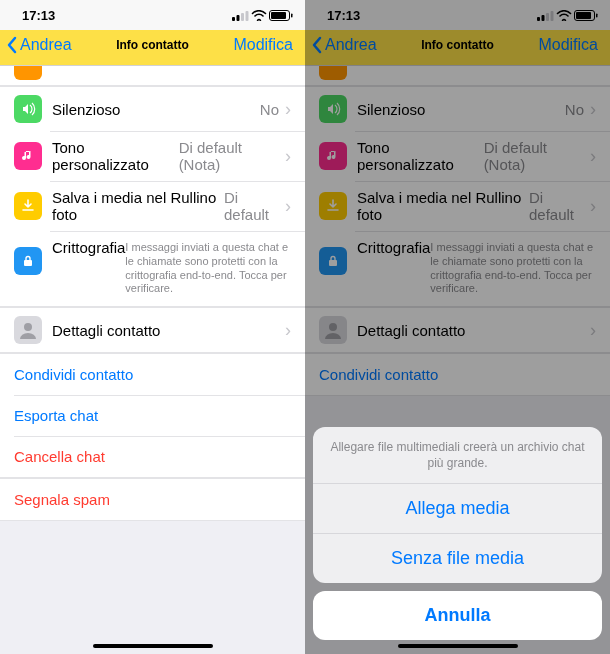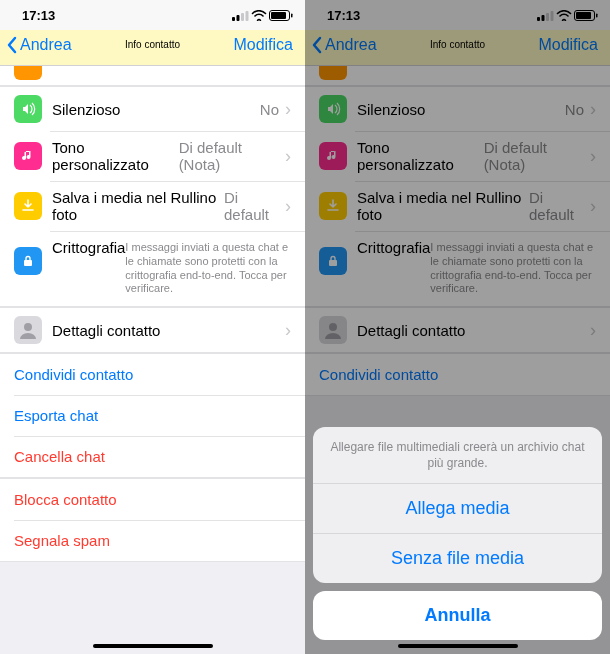--- a/index.html
+++ b/index.html
@@ -32,35 +32,35 @@
   .status-time { position: absolute; left: 22px; }
   .status-icons {
     position: absolute;
     right: 12px;
     display: flex;
     align-items: center;
     gap: 2px;
   }
   .nav-bar {
     height: 36px;
-    background: #fef9c3;
+    background: #fde047;
     display: flex;
     align-items: center;
     justify-content: space-between;
     padding: 0 6px 6px 6px;
     border-bottom: 1px solid #d1d1d5;
   }
   .nav-back {
     color: #007aff;
     font-size: 16px;
     display: flex;
     align-items: center;
     gap: 2px;
   }
-  .nav-title { font-size: 10px; font-weight: 400; }
+  .nav-title { font-size: 12px; font-weight: 700; }
   .nav-edit { color: #007aff; font-size: 16px; padding-right: 6px; }
   .content { background: #efeff4; }
   .partial-row {
     background: #fff;
     height: 20px;
     display: flex;
     align-items: flex-start;
     padding: 0 14px;
     border-bottom: 1px solid #e3e3e6;
     overflow: hidden;
@@ -288,21 +288,20 @@
       </div>
     </div>
 
     <div class="section-plain">
       <div class="action-row blue">Condividi contatto</div>
       <div class="action-row blue">Esporta chat</div>
       <div class="action-row red">Cancella chat</div>
     </div>
 
     <div class="section-plain">
-      <div class="action-row red">Blocca contatto</div>
       <div class="action-row red">Segnala spam</div>
     </div>
 
   </div>
   <div class="home-indicator"></div>
 </div>
 
 <div class="phone">
   <div class="status-bar">
     <span class="status-time">17:13</span>

